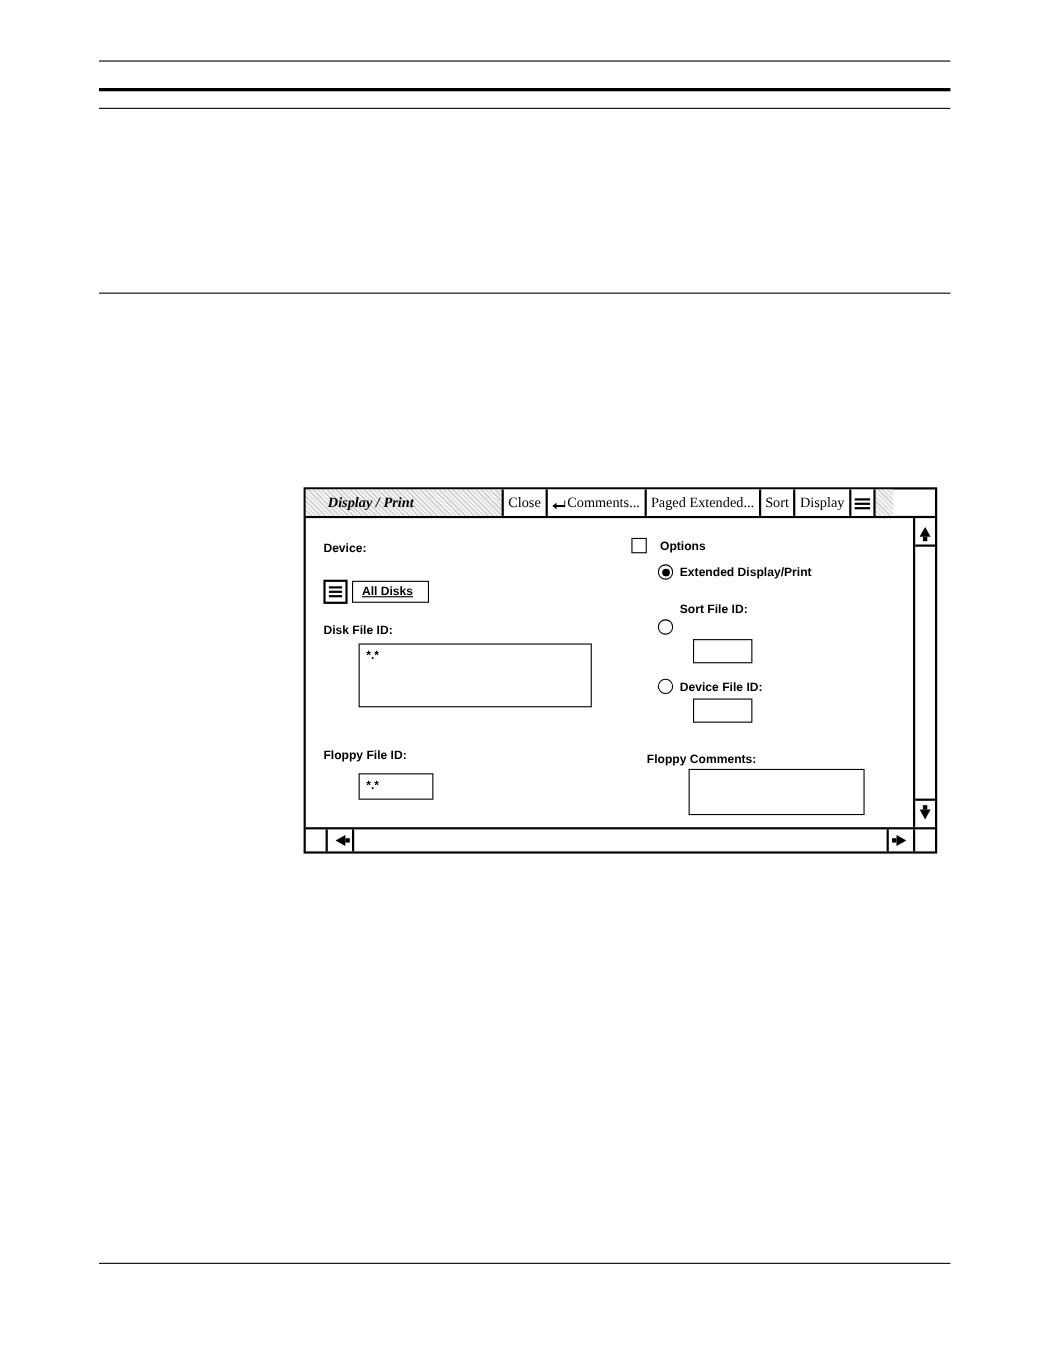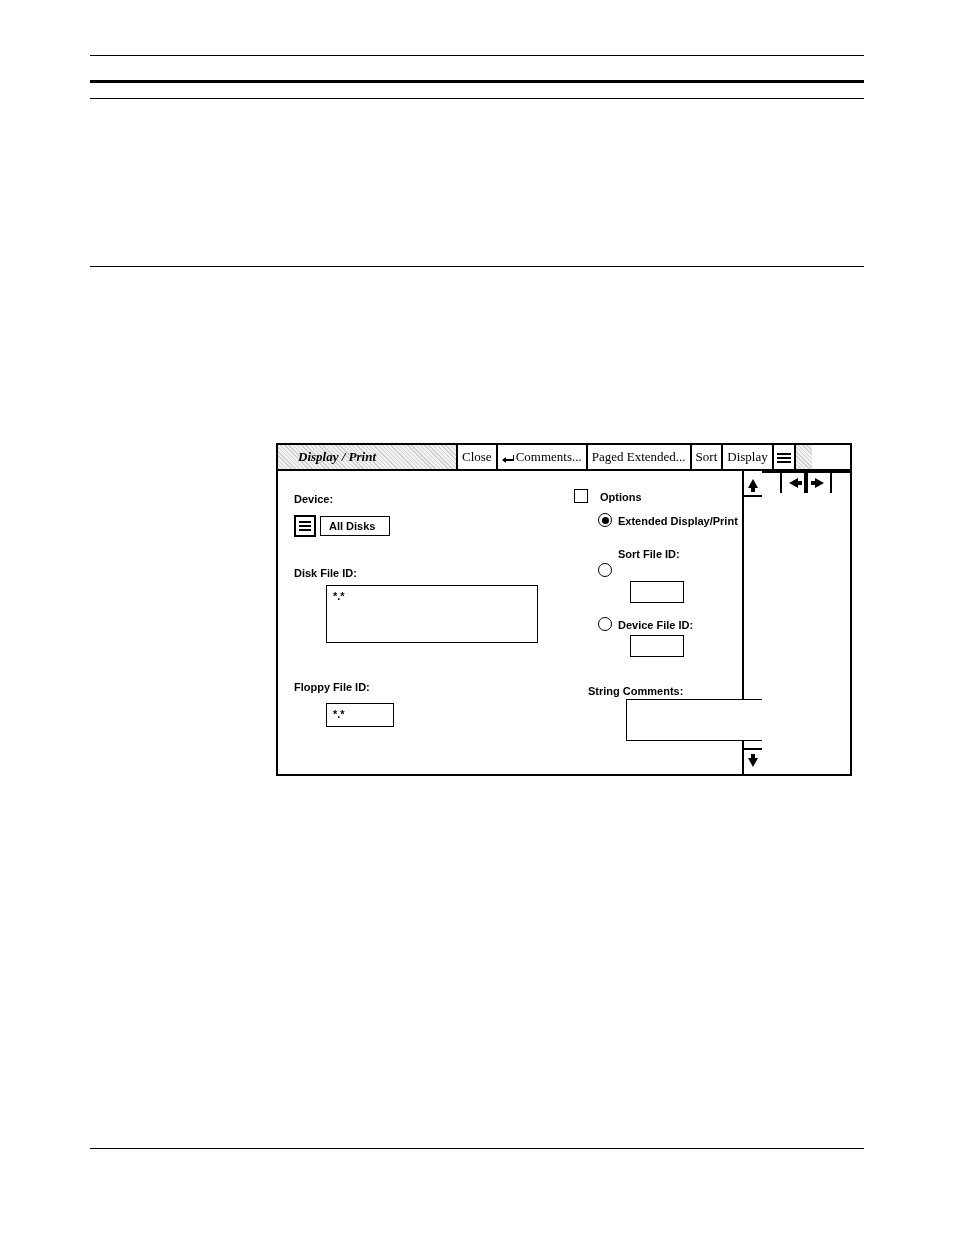--- a/index.html
+++ b/index.html
@@ -106,21 +106,21 @@
     margin:2px 0;
   }
   
   .win-body {
     position: absolute;
     top: 26px;
     left: 0;
     right: 0;
     bottom: 0;
     display: flex;
-    flex-direction: row;
+    flex-direction: column;
   }
   .win-middle {
     flex: 1;
     display: flex;
     overflow: hidden;
   }
   .content {
     flex: 1;
     position: relative;
     font-family: Arial, Helvetica, sans-serif;
@@ -168,21 +168,21 @@
   .arrow-up { width:0;height:0;border-left:5px solid transparent;border-right:5px solid transparent;border-bottom:9px solid #000; position:relative;}
   .arrow-up::after{content:"";position:absolute;left:-2px;top:9px;width:4px;height:4px;background:#000;}
   .arrow-down { width:0;height:0;border-left:5px solid transparent;border-right:5px solid transparent;border-top:9px solid #000; position:relative;}
   .arrow-down::after{content:"";position:absolute;left:-2px;top:-13px;width:4px;height:4px;background:#000;}
   .arrow-left { width:0;height:0;border-top:5px solid transparent;border-bottom:5px solid transparent;border-right:9px solid #000; position:relative;}
   .arrow-left::after{content:"";position:absolute;left:9px;top:-2px;width:4px;height:4px;background:#000;}
   .arrow-right { width:0;height:0;border-top:5px solid transparent;border-bottom:5px solid transparent;border-left:9px solid #000; position:relative;}
   .arrow-right::after{content:"";position:absolute;left:-13px;top:-2px;width:4px;height:4px;background:#000;}
   
   .label { position:absolute; }
-  .device-row { position:absolute; left:16px; top:44px; display:flex; align-items:center; }
+  .device-row { position:absolute; left:16px; top:56px; display:flex; align-items:center;text-decoration:underline; }
   .device-icon {
     width:22px;height:22px;border:2px solid #000;display:flex;flex-direction:column;justify-content:center;gap:2px;padding:3px;
   }
   .device-icon span{display:block;height:2px;background:#000;}
   .device-box {
     border:1px solid #000; padding:3px 8px; margin-left:4px; min-width:70px; font-weight:bold;
   }
   .textarea-box {
     position:absolute; border:1px solid #000; background:#fff;
   }
@@ -282,21 +282,21 @@
           <div class="label" style="left:340px;top:44px">Extended Display/Print</div>
 
           <div class="radio" style="left:320px;top:92px"></div>
           <div class="label" style="left:340px;top:77px">Sort File ID:</div>
           <div class="small-field" style="left:352px;top:110px"></div>
 
           <div class="radio" style="left:320px;top:146px"></div>
           <div class="label" style="left:340px;top:148px">Device File ID:</div>
           <div class="small-field" style="left:352px;top:164px"></div>
 
-          <div class="label" style="left:310px;top:214px">String Comments:</div>
+          <div class="label" style="left:310px;top:214px">Floppy Comments:</div>
           <div class="big-field" style="left:348px;top:228px"></div>
 
         </div>
 
         <div class="vscroll">
           <div class="arrow-box top">
               <div class="arrow-up"></div>
             </div>
           <div class="track"></div>
           <div class="arrow-box bottom">

